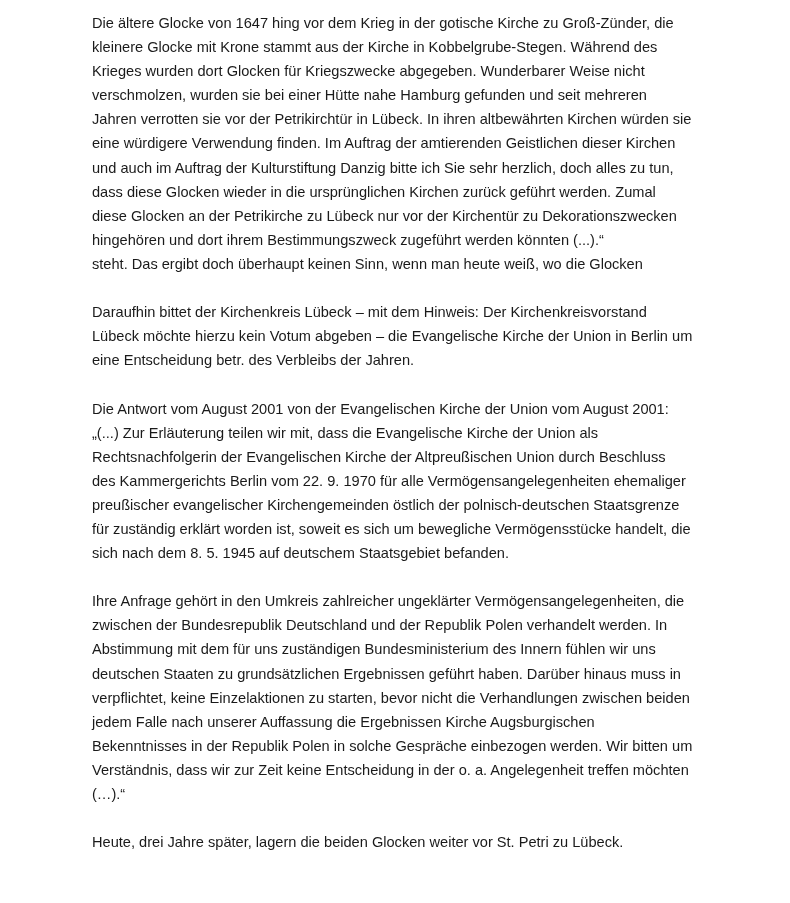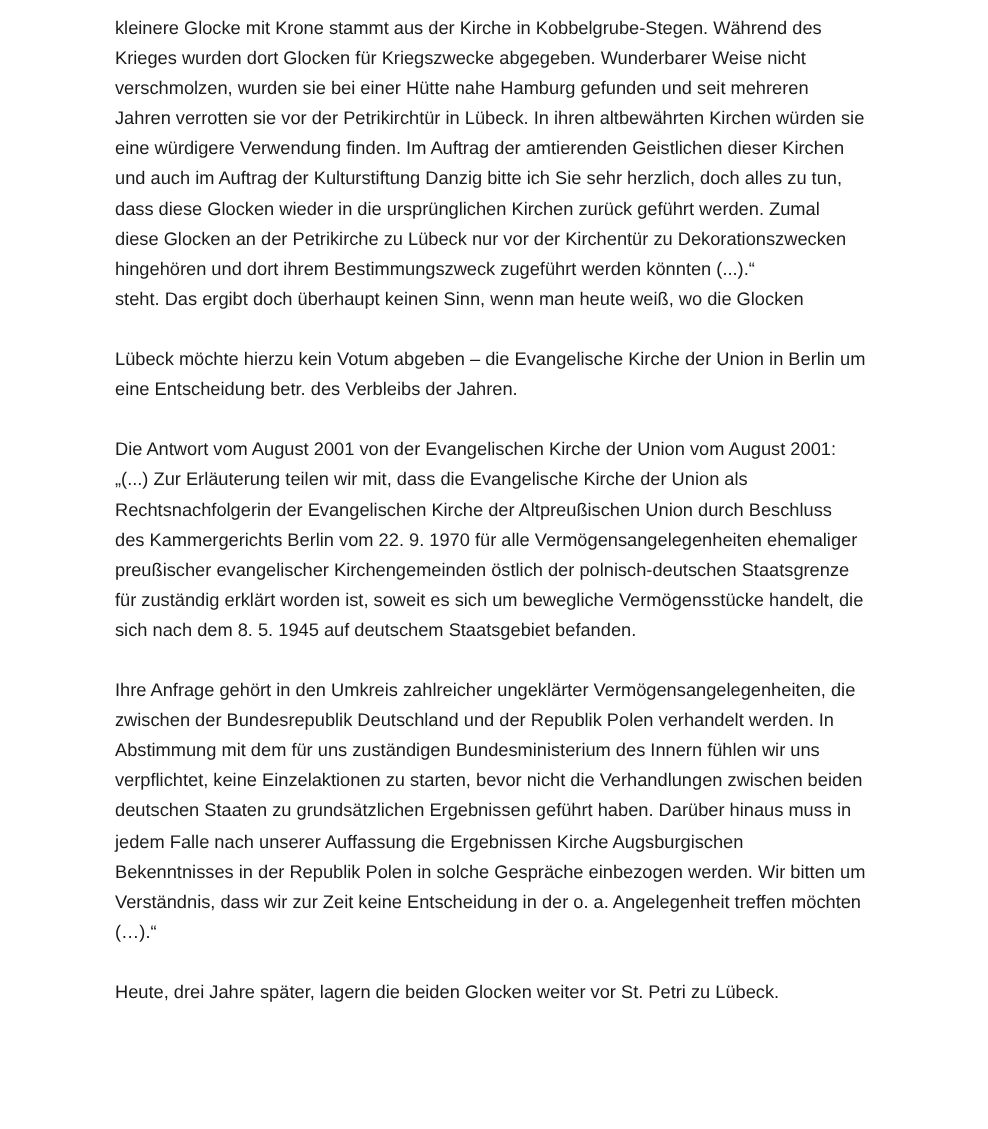--- a/index.html
+++ b/index.html
@@ -29,50 +29,52 @@
     .line {
       display: block;
       white-space: nowrap;
     }
   </style>
 </head>
 <body>
 
 <div class="page">
   <p class="para">
+    <span class="line">Die ältere Glocke von 1647 hing vor dem Krieg in der gotische Kirche zu Groß-Zünder, die</span>
     <span class="line">kleinere Glocke mit Krone stammt aus der Kirche in Kobbelgrube-Stegen. Während des</span>
     <span class="line">Krieges wurden dort Glocken für Kriegszwecke abgegeben. Wunderbarer Weise nicht</span>
     <span class="line">verschmolzen, wurden sie bei einer Hütte nahe Hamburg gefunden und seit mehreren</span>
     <span class="line">Jahren verrotten sie vor der Petrikirchtür in Lübeck. In ihren altbewährten Kirchen würden sie</span>
     <span class="line">eine würdigere Verwendung finden. Im Auftrag der amtierenden Geistlichen dieser Kirchen</span>
     <span class="line">und auch im Auftrag der Kulturstiftung Danzig bitte ich Sie sehr herzlich, doch alles zu tun,</span>
     <span class="line">dass diese Glocken wieder in die ursprünglichen Kirchen zurück geführt werden. Zumal</span>
     <span class="line">diese Glocken an der Petrikirche zu Lübeck nur vor der Kirchentür zu Dekorationszwecken</span>
     <span class="line">hingehören und dort ihrem Bestimmungszweck zugeführt werden könnten (...).“</span>
     <span class="line">steht. Das ergibt doch überhaupt keinen Sinn, wenn man heute weiß, wo die Glocken</span>
   </p>
   <p class="para">
+    <span class="line">Daraufhin bittet der Kirchenkreis Lübeck – mit dem Hinweis: Der Kirchenkreisvorstand</span>
     <span class="line">Lübeck möchte hierzu kein Votum abgeben – die Evangelische Kirche der Union in Berlin um</span>
     <span class="line">eine Entscheidung betr. des Verbleibs der Jahren.</span>
   </p>
   <p class="para">
     <span class="line">Die Antwort vom August 2001 von der Evangelischen Kirche der Union vom August 2001:</span>
     <span class="line">„(...) Zur Erläuterung teilen wir mit, dass die Evangelische Kirche der Union als</span>
     <span class="line">Rechtsnachfolgerin der Evangelischen Kirche der Altpreußischen Union durch Beschluss</span>
     <span class="line">des Kammergerichts Berlin vom 22. 9. 1970 für alle Vermögensangelegenheiten ehemaliger</span>
     <span class="line">preußischer evangelischer Kirchengemeinden östlich der polnisch-deutschen Staatsgrenze</span>
     <span class="line">für zuständig erklärt worden ist, soweit es sich um bewegliche Vermögensstücke handelt, die</span>
     <span class="line">sich nach dem 8. 5. 1945 auf deutschem Staatsgebiet befanden.</span>
   </p>
   <p class="para">
     <span class="line">Ihre Anfrage gehört in den Umkreis zahlreicher ungeklärter Vermögensangelegenheiten, die</span>
     <span class="line">zwischen der Bundesrepublik Deutschland und der Republik Polen verhandelt werden. In</span>
     <span class="line">Abstimmung mit dem für uns zuständigen Bundesministerium des Innern fühlen wir uns</span>
+    <span class="line">deutschen Staaten zu grundsätzlichen Ergebnissen geführt haben. Darüber hinaus muss in</span>
     <span class="line">verpflichtet, keine Einzelaktionen zu starten, bevor nicht die Verhandlungen zwischen beiden</span>
-    <span class="line">deutschen Staaten zu grundsätzlichen Ergebnissen geführt haben. Darüber hinaus muss in</span>
     <span class="line">jedem Falle nach unserer Auffassung die Ergebnissen Kirche Augsburgischen</span>
     <span class="line">Bekenntnisses in der Republik Polen in solche Gespräche einbezogen werden. Wir bitten um</span>
     <span class="line">Verständnis, dass wir zur Zeit keine Entscheidung in der o. a. Angelegenheit treffen möchten</span>
     <span class="line">(…).“</span>
   </p>
   <p class="para">
     <span class="line">Heute, drei Jahre später, lagern die beiden Glocken weiter vor St. Petri zu Lübeck.</span>
   </p>
 </div>
 

